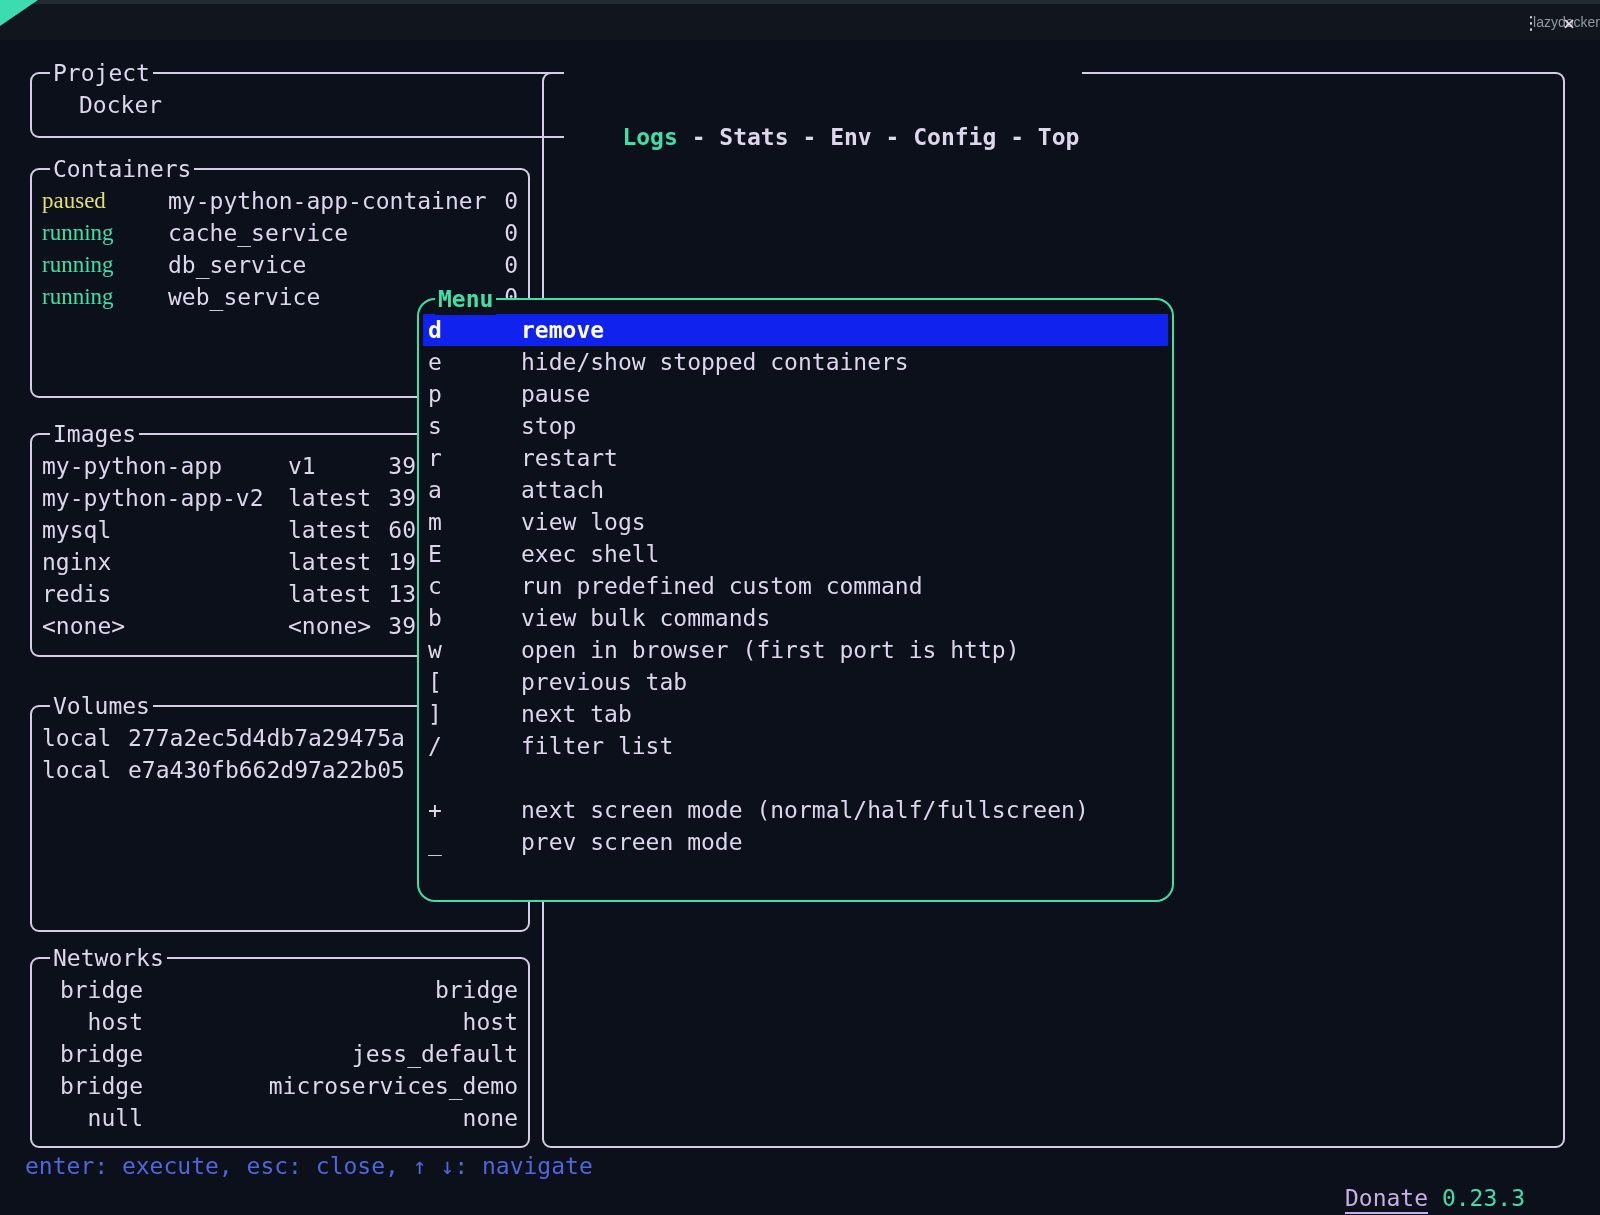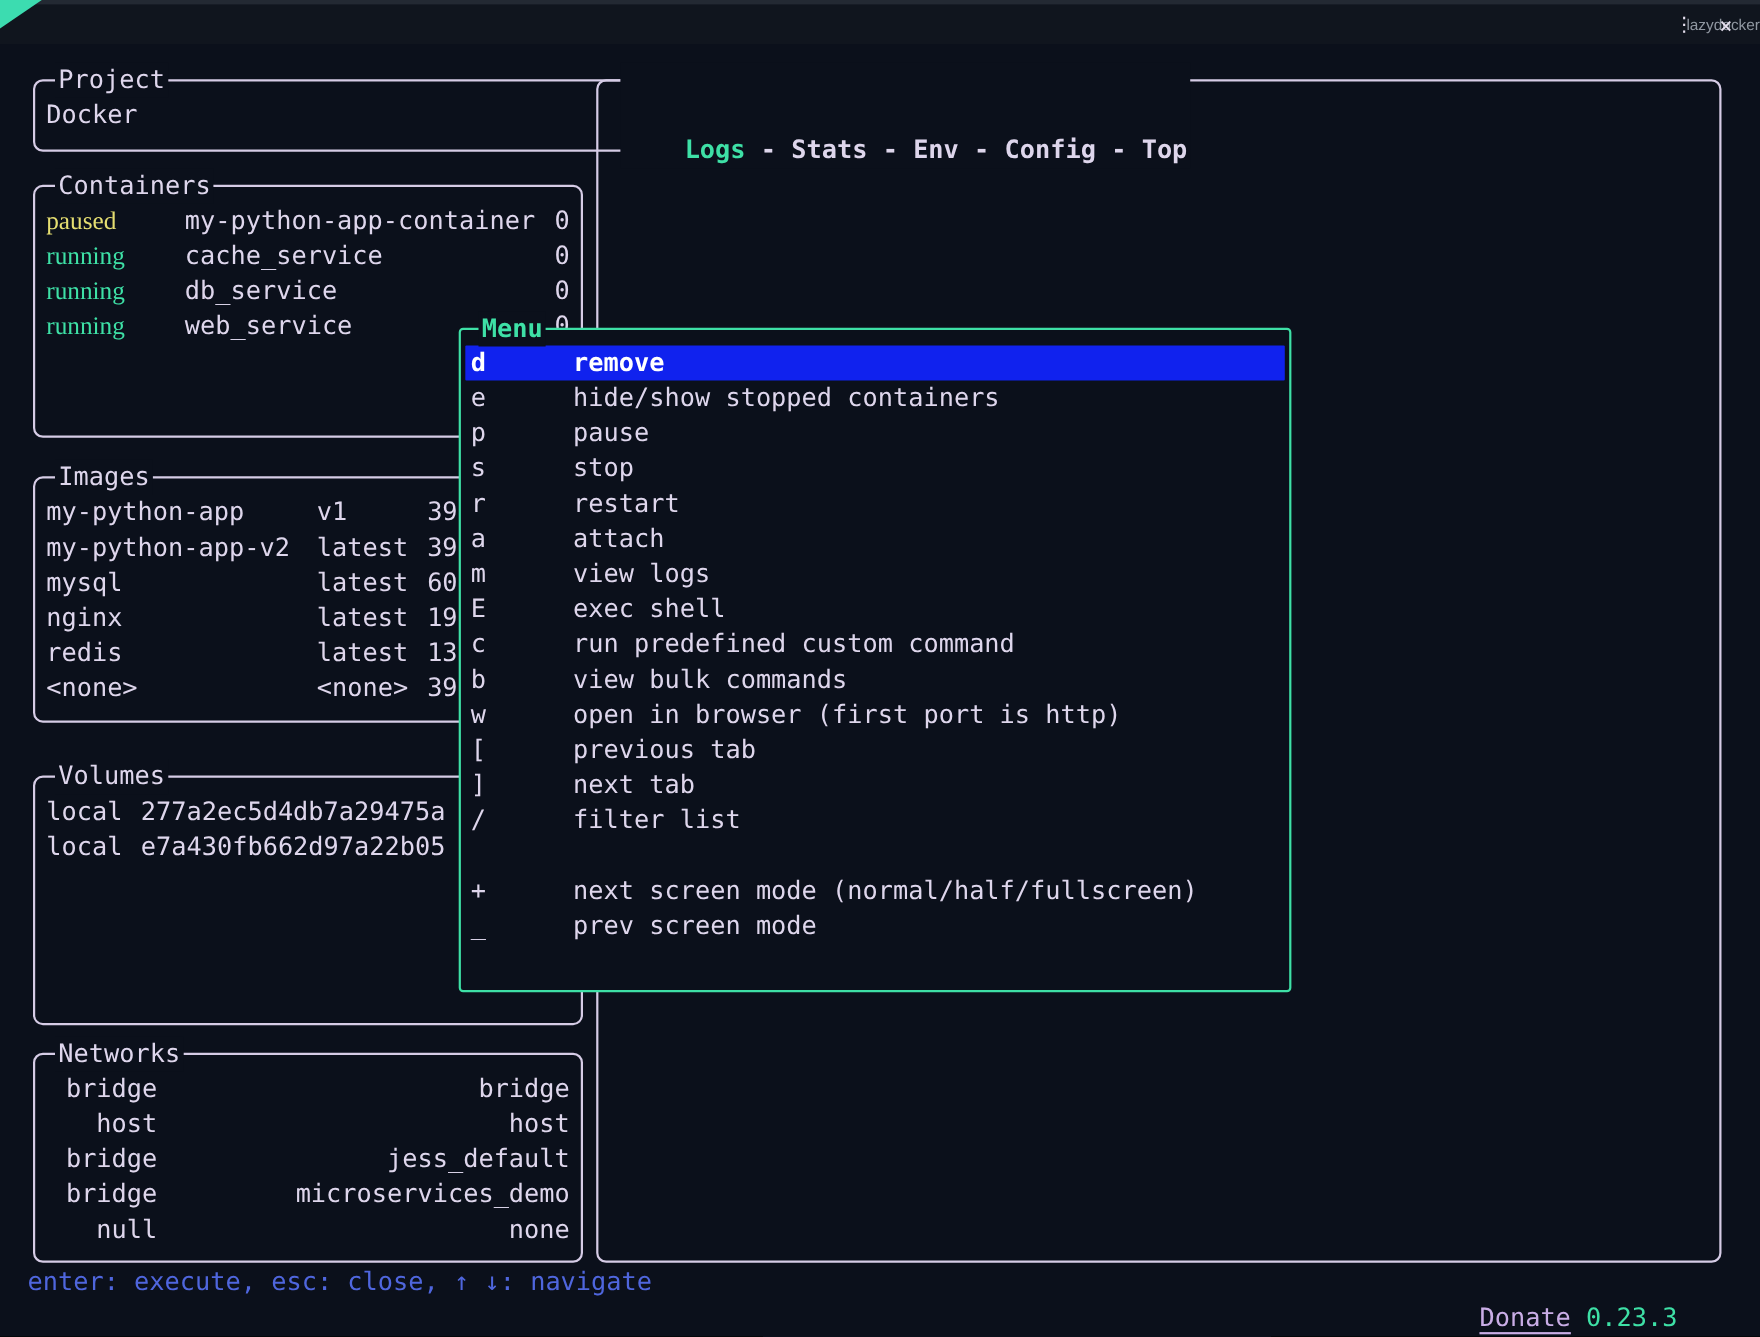--- a/index.html
+++ b/index.html
@@ -24,41 +24,41 @@
     font-size:18px;color:#e6e0ef;cursor:default;}
   .kebab{right:52px;} .close{right:14px;font-size:20px;}
   .corner-triangle{position:absolute;left:0;top:0;width:0;height:0;
     border-top:26px solid var(--corner-teal);border-right:38px solid transparent;z-index:5;}
   
   .panel{position:absolute;border:2px solid var(--panel-border);border-radius:9px;}
   .panel-label{position:absolute;top:-17px;left:18px;background:var(--background);padding:0 3px;color:var(--text);white-space:pre;}
   .panel-body{padding:15px 10px 0 10px;}
   .row{display:flex;height:32px;white-space:pre;overflow:hidden;}
   
-  .project   {left:30px;top:72px;width:572px;height:66px;}
+  .project   {left:30px;top:72px;width:572px;height:66px;padding-left:37px;}
   .containers{left:30px;top:168px;width:500px;height:230px;}
   .images    {left:30px;top:433px;width:500px;height:224px;}
   .volumes   {left:30px;top:695px;width:500px;height:227px;margin-top:10px;}
   .networks  {left:30px;top:957px;width:500px;height:191px;text-align:right;}
   .c-status{width:126px;flex:none;font-family:Liberation Serif, serif;}
   .c-name{flex:1;}
   .c-val{flex:none;}
   .img-row{width:374px;}
   .i-name{width:246px;flex:none;}
   .i-tag{flex:1;}
   .i-size{flex:none;text-align:right;}
   .v-driver{width:86px;flex:none;}
   .n-driver{width:101px;flex:none;}
   
   .main-panel{left:542px;top:72px;width:1023px;height:1076px;}
   .tabs{position:absolute;top:-17px;left:20px;background:var(--background);padding:0 3px;white-space:pre;font-weight:bold;}
   .tab-sep{color:var(--text);}
   
   .menu{position:absolute;left:417px;top:298px;width:757px;height:604px;z-index:10;
-    background:var(--background);border:2px solid var(--green);border-radius:4px;}
+    background:var(--background);border:2px solid var(--green);border-radius:18px;}
   .menu-label{position:absolute;top:-17px;left:16px;background:var(--background);padding:0 3px;color:var(--green);font-weight:bold;}
   .menu-body{padding:14px 8px 0 8px;}
   .menu-row{display:flex;height:32px;white-space:pre;padding:0 5px;margin:0 -4px;border-radius:1px;}
   .menu-key{width:93px;flex:none;}
   .menu-row.selected{background:var(--selected-bg);color:var(--selected-text);font-weight:bold;}
   
   .statusbar{position:absolute;left:0;top:1150px;width:1600px;height:34px;}
   .status-hint{position:absolute;left:25px;color:var(--hint-blue);white-space:pre;}
   .status-right{position:absolute;right:75px;white-space:pre;}
   .donate{color:var(--donate-purple);text-decoration:underline;text-underline-offset:6px;text-decoration-thickness:2px;cursor:pointer;}

